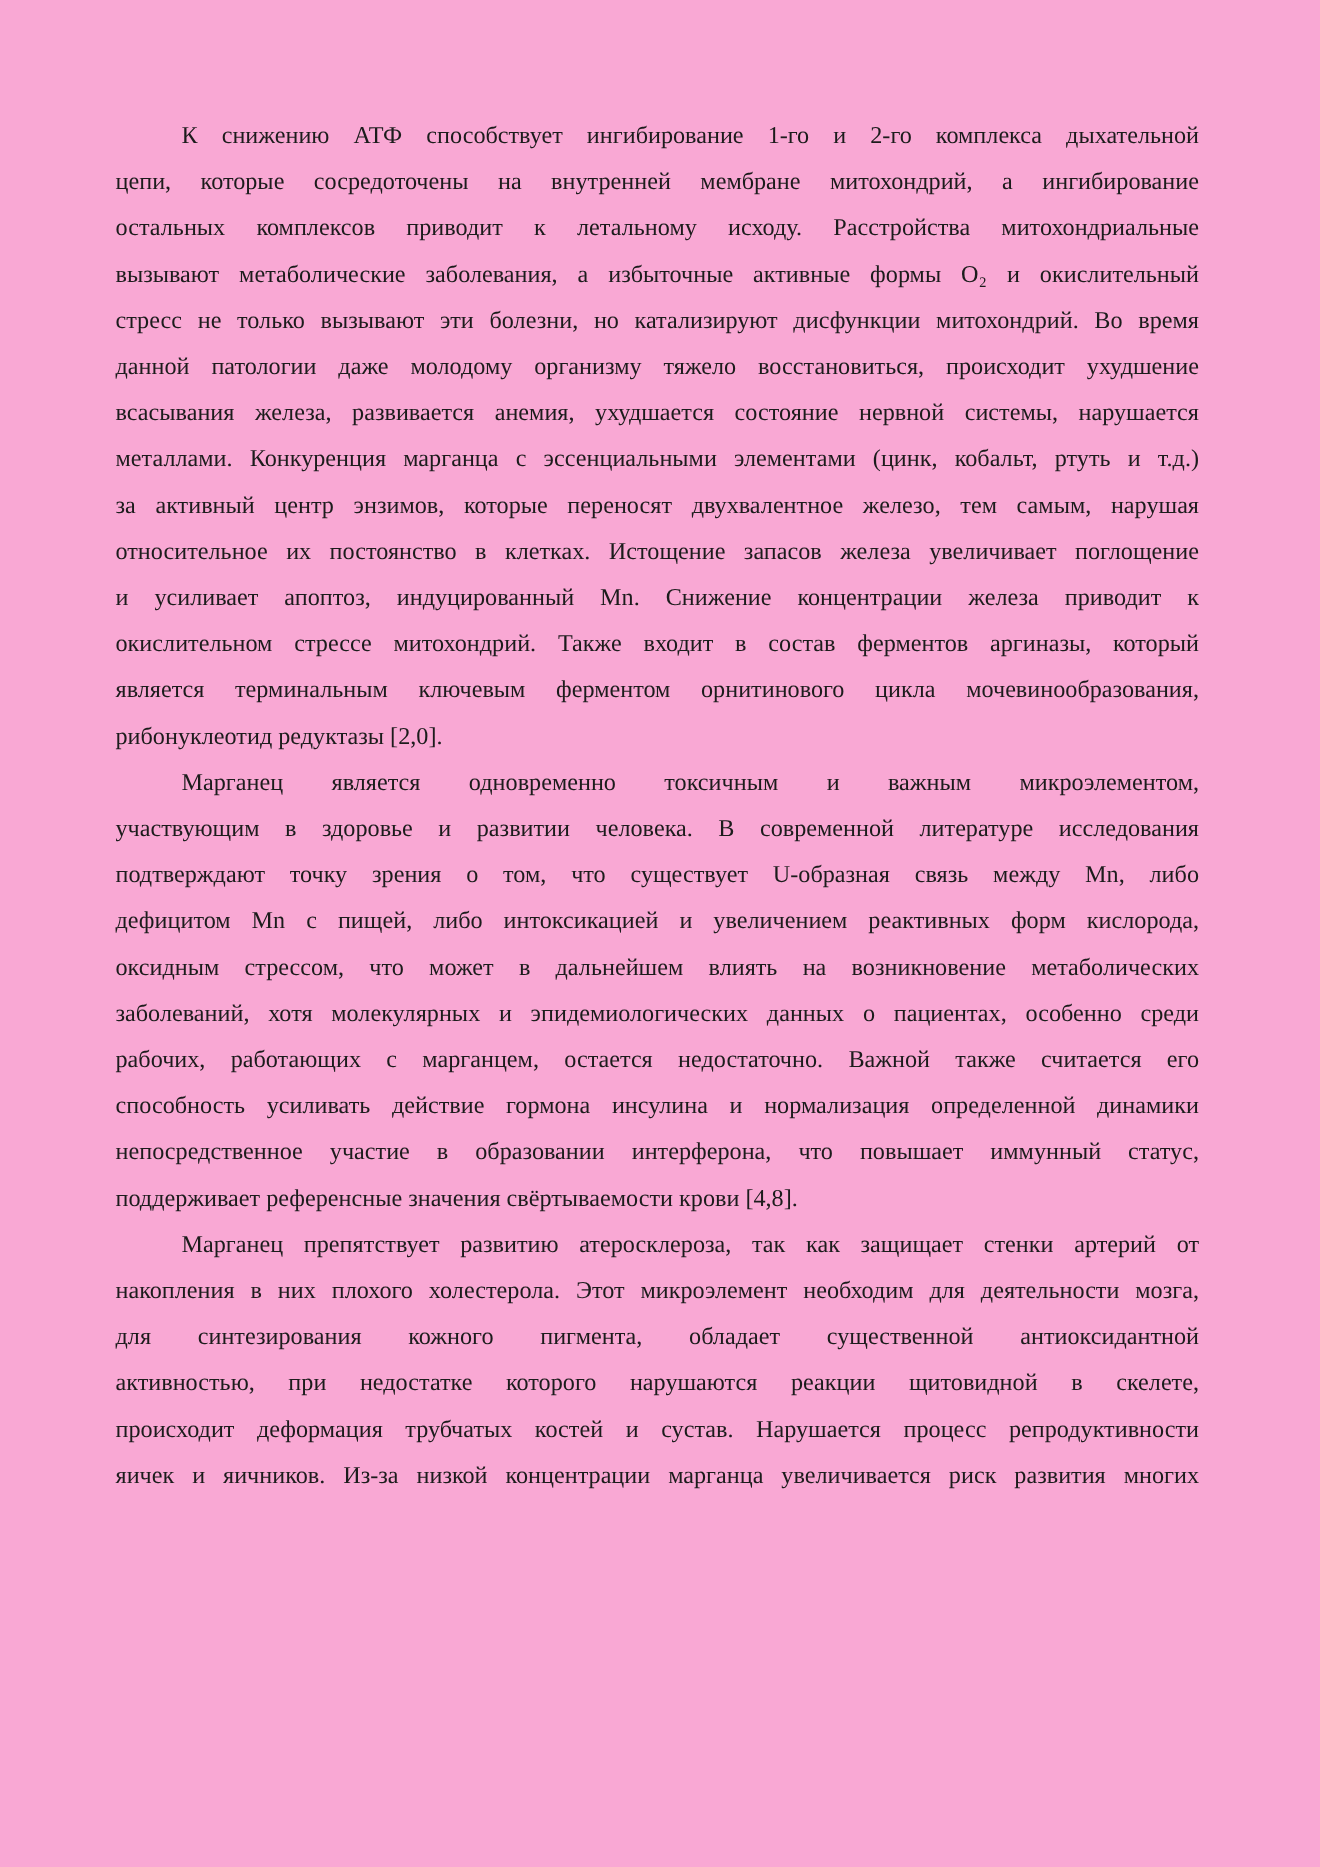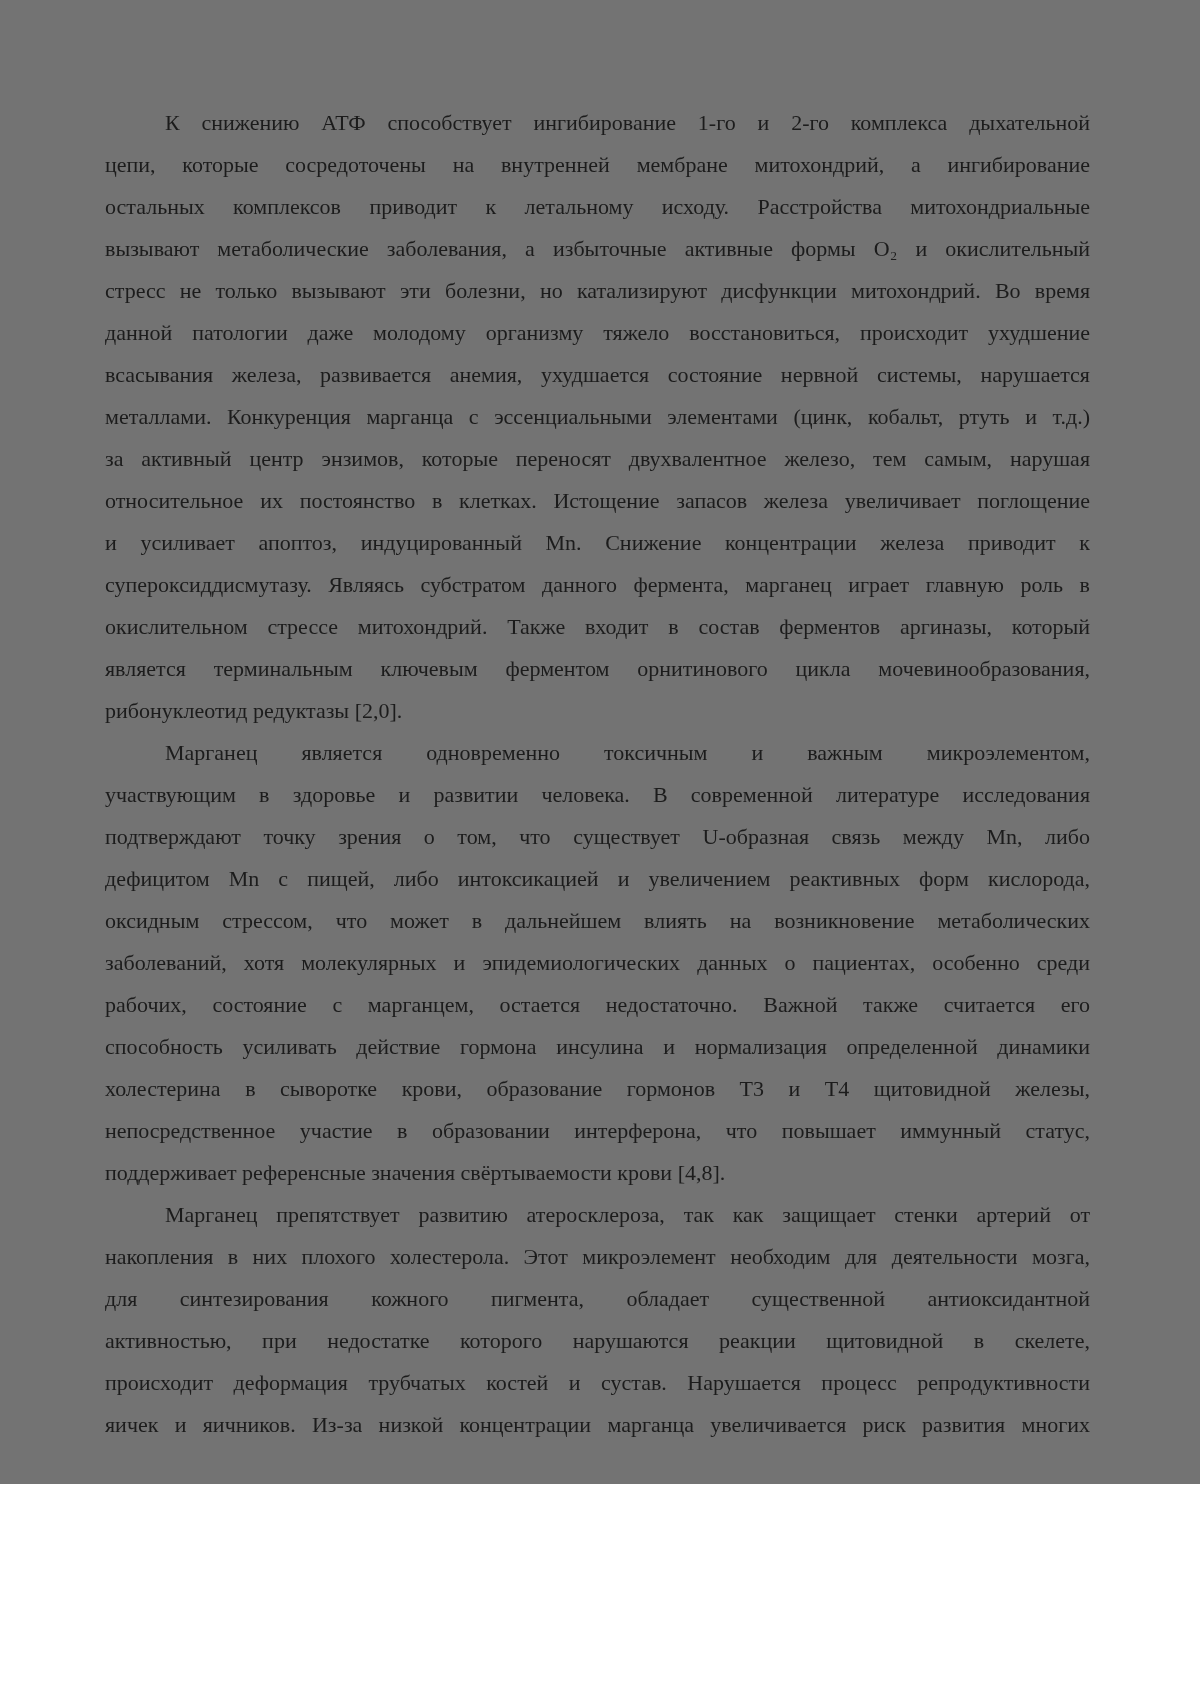--- a/index.html
+++ b/index.html
@@ -11,22 +11,22 @@
     width: 1200px;
     height: 1697px;
     position: relative;
     overflow: hidden;
   }
   .page {
     position: absolute;
     left: 0;
     top: 0;
     width: 1200px;
-    height: 1484px;
-    background: #737373;
+    height: 1697px;
+    background: #f9a8d4;
   }
   .text-block {
     position: absolute;
     left: 105px;
     top: 102px;
     width: 985px;
     color: #1c1c1c;
     font-family: "Liberation Serif", "DejaVu Serif", serif;
     font-size: 22px;
     line-height: 42px;
@@ -58,36 +58,34 @@
       <div class="line">цепи, которые сосредоточены на внутренней мембране митохондрий, а ингибирование</div>
       <div class="line">остальных комплексов приводит к летальному исходу. Расстройства митохондриальные</div>
       <div class="line">вызывают метаболические заболевания, а избыточные активные формы О₂ и окислительный</div>
       <div class="line">стресс не только вызывают эти болезни, но катализируют дисфункции митохондрий. Во время</div>
       <div class="line">данной патологии даже молодому организму тяжело восстановиться, происходит ухудшение</div>
       <div class="line">всасывания железа, развивается анемия, ухудшается состояние нервной системы, нарушается</div>
       <div class="line">металлами. Конкуренция марганца с эссенциальными элементами (цинк, кобальт, ртуть и т.д.)</div>
       <div class="line">за активный центр энзимов, которые переносят двухвалентное железо, тем самым, нарушая</div>
       <div class="line">относительное их постоянство в клетках. Истощение запасов железа увеличивает поглощение</div>
       <div class="line">и усиливает апоптоз, индуцированный Mn. Снижение концентрации железа приводит к</div>
-      <div class="line">супероксиддисмутазу. Являясь субстратом данного фермента, марганец играет главную роль в</div>
       <div class="line">окислительном стрессе митохондрий. Также входит в состав ферментов аргиназы, который</div>
       <div class="line">является терминальным ключевым ферментом орнитинового цикла мочевинообразования,</div>
       <div class="line last">рибонуклеотид редуктазы [2,0].</div>
     </div>
 
     <div class="paragraph">
       <div class="line first">Марганец является одновременно токсичным и важным микроэлементом,</div>
       <div class="line">участвующим в здоровье и развитии человека. В современной литературе исследования</div>
       <div class="line">подтверждают точку зрения о том, что существует U-образная связь между Mn, либо</div>
       <div class="line">дефицитом Mn с пищей, либо интоксикацией и увеличением реактивных форм кислорода,</div>
       <div class="line">оксидным стрессом, что может в дальнейшем влиять на возникновение метаболических</div>
       <div class="line">заболеваний, хотя молекулярных и эпидемиологических данных о пациентах, особенно среди</div>
-      <div class="line">рабочих, состояние с марганцем, остается недостаточно. Важной также считается его</div>
+      <div class="line">рабочих, работающих с марганцем, остается недостаточно. Важной также считается его</div>
       <div class="line">способность усиливать действие гормона инсулина и нормализация определенной динамики</div>
-      <div class="line">холестерина в сыворотке крови, образование гормонов Т3 и Т4 щитовидной железы,</div>
       <div class="line">непосредственное участие в образовании интерферона, что повышает иммунный статус,</div>
       <div class="line last">поддерживает референсные значения свёртываемости крови [4,8].</div>
     </div>
 
     <div class="paragraph">
       <div class="line first">Марганец препятствует развитию атеросклероза, так как защищает стенки артерий от</div>
       <div class="line">накопления в них плохого холестерола. Этот микроэлемент необходим для деятельности мозга,</div>
       <div class="line">для синтезирования кожного пигмента, обладает существенной антиоксидантной</div>
       <div class="line">активностью, при недостатке которого нарушаются реакции щитовидной в скелете,</div>
       <div class="line">происходит деформация трубчатых костей и сустав. Нарушается процесс репродуктивности</div>

